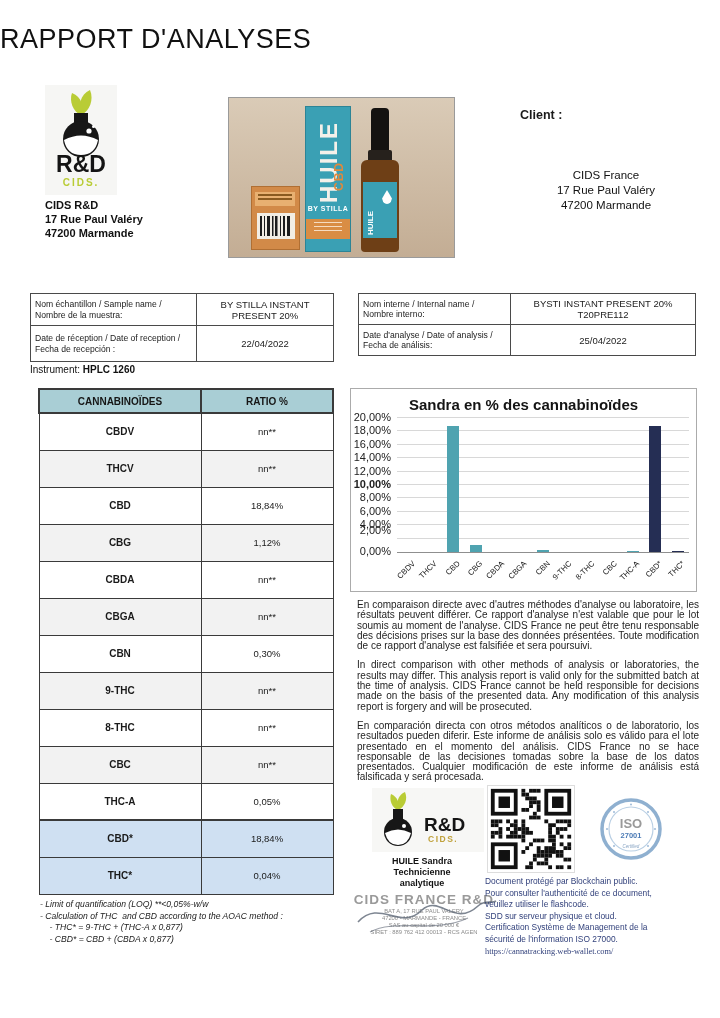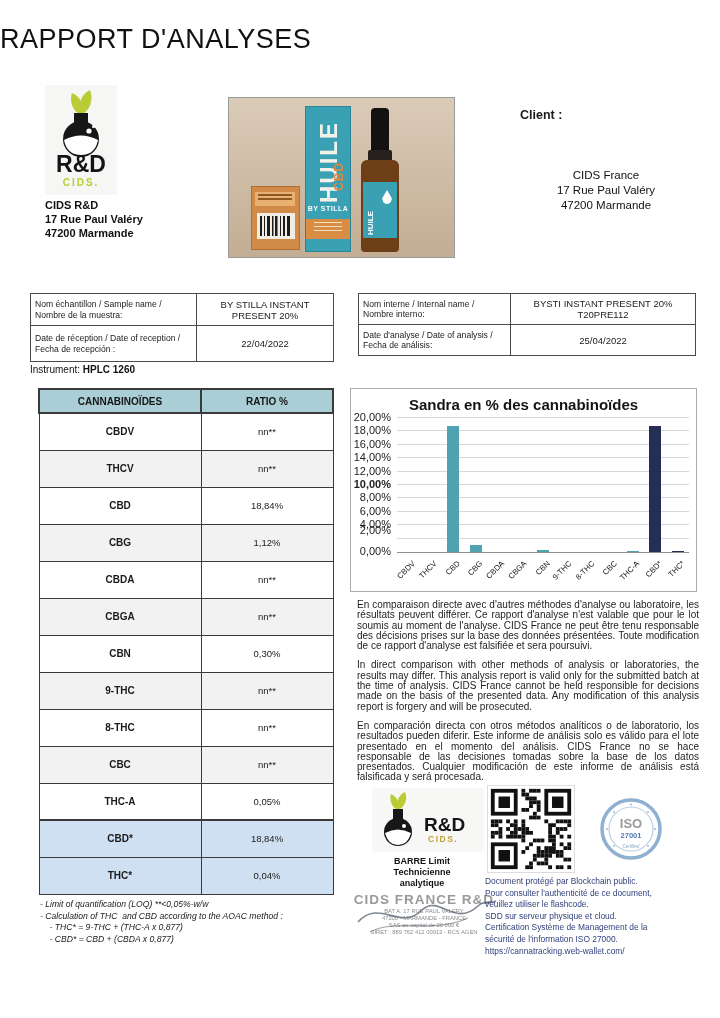--- a/index.html
+++ b/index.html
@@ -99,21 +99,21 @@
   .stamp { position:absolute; left:350px; top:892px; width:148px; text-align:center; color:#8b8b8b; }
   .stamp-title { font-size:13.5px; font-weight:700; letter-spacing:1px; color:#9a9a9a; }
   .stamp-lines { font-size:5.8px; line-height:7px; margin-top:1px; }
   .scribble { position:absolute; left:350px; top:888px; width:150px; height:52px; pointer-events:none; }
 
   
   .qr { position:absolute; left:487px; top:785px; width:88px; height:88px; background:#fff; border:1px solid #ddd; }
   .iso { position:absolute; left:600px; top:798px; width:62px; height:62px; }
   .sec-text { position:absolute; left:485px; top:876px; width:232px; font-size:8.4px;
               line-height:11.6px; color:#33427c; }
-  .sec-text a { color:#33427c; text-decoration:none; }
+  .sec-text a { color:#33427c; text-decoration:none;font-family:Liberation Serif, serif; }
 </style>
 </head>
 <body>
 
 <div id="page">
 
   <div class="title">RAPPORT D'ANALYSES</div>
 
   <div class="logo-block">
     <svg width="72" height="72" viewBox="0 0 72 72">
@@ -360,21 +360,21 @@
       <rect x="24.8" y="16" width="2.4" height="9" fill="#b9cc35"></rect>
       <rect x="21" y="21" width="10" height="12" fill="#171717"></rect>
       <circle cx="26" cy="44" r="14" fill="#171717"></circle>
       <circle cx="32" cy="38" r="2" fill="#ffffff"></circle>
       <path d="M13,45 Q26,38 39,45 Q36,57 26,57 Q16,57 13,45 Z" fill="#ffffff"></path>
     </svg>
     <div class="hrd">R&amp;D</div>
     <div class="hcids">CIDS.</div>
   </div>
   <div class="sig-name">
-    <div>BARRE Limit</div>
+    <div>HUILE Sandra</div>
     <div>
         <div>Technicienne</div>
         <div>analytique</div>
       </div>
   </div>
   <div class="stamp">
     <div class="stamp-title">CIDS FRANCE R&amp;D</div>
     <div class="stamp-lines">
         <div>BAT A, 17 RUE PAUL VALERY</div>
         <div>47200 - MARMANDE - FRANCE</div>

